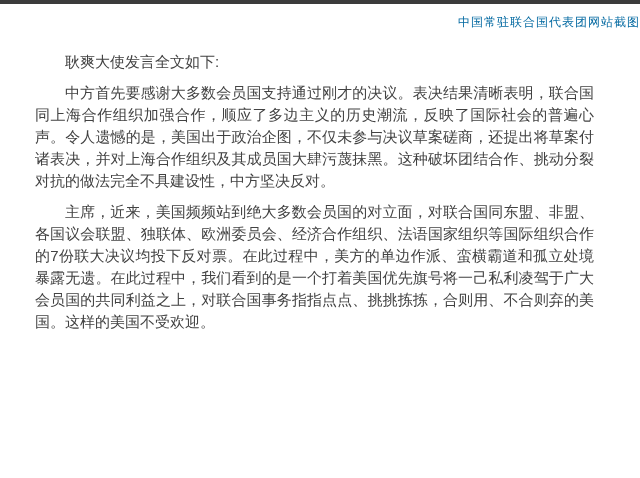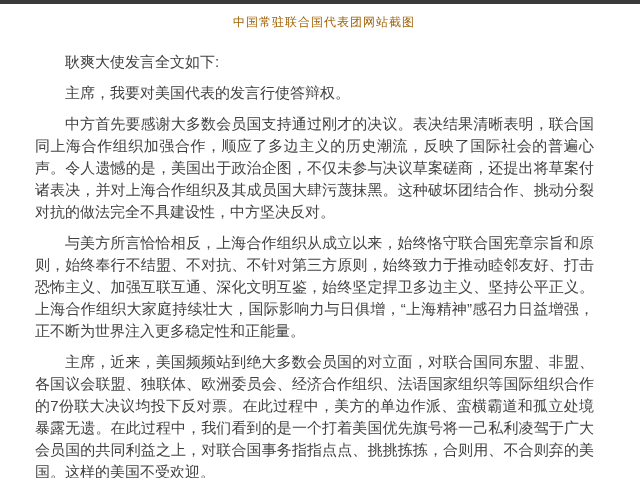--- a/index.html
+++ b/index.html
@@ -11,24 +11,24 @@
     overflow: hidden;
     font-family: "Liberation Sans", "DejaVu Sans", sans-serif;
   }
   .top-bar {
     width: 100%;
     height: 4px;
     background: #3b3b3b;
   }
   .caption {
     margin-top: 10px;
-    text-align: center;
+    text-align: right;
     font-size: 12px;
     letter-spacing: 1px;
-    color: #a16207;
+    color: #0369a1;
     padding-left: 8px;
   }
   .article {
     padding: 20px 30px 0 35px;
     font-size: 15px;
     line-height: 22px;
     color: #424242;
     text-align: justify;
   }
   .article p {
@@ -41,23 +41,21 @@
 
 <div class="page">
 
   <div class="top-bar"></div>
 
   <div class="caption">中国常驻联合国代表团网站截图</div>
 
   <div class="article">
     <p>耿爽大使发言全文如下:</p>
 
-    <p>主席，我要对美国代表的发言行使答辩权。</p>
 
     <p>中方首先要感谢大多数会员国支持通过刚才的决议。表决结果清晰表明，联合国同上海合作组织加强合作，顺应了多边主义的历史潮流，反映了国际社会的普遍心声。令人遗憾的是，美国出于政治企图，不仅未参与决议草案磋商，还提出将草案付诸表决，并对上海合作组织及其成员国大肆污蔑抹黑。这种破坏团结合作、挑动分裂对抗的做法完全不具建设性，中方坚决反对。</p>
 
-    <p>与美方所言恰恰相反，上海合作组织从成立以来，始终恪守联合国宪章宗旨和原则，始终奉行不结盟、不对抗、不针对第三方原则，始终致力于推动睦邻友好、打击恐怖主义、加强互联互通、深化文明互鉴，始终坚定捍卫多边主义、坚持公平正义。上海合作组织大家庭持续壮大，国际影响力与日俱增，“上海精神”感召力日益增强，正不断为世界注入更多稳定性和正能量。</p>
 
     <p>主席，近来，美国频频站到绝大多数会员国的对立面，对联合国同东盟、非盟、各国议会联盟、独联体、欧洲委员会、经济合作组织、法语国家组织等国际组织合作的7份联大决议均投下反对票。在此过程中，美方的单边作派、蛮横霸道和孤立处境暴露无遗。在此过程中，我们看到的是一个打着美国优先旗号将一己私利凌驾于广大会员国的共同利益之上，对联合国事务指指点点、挑挑拣拣，合则用、不合则弃的美国。这样的美国不受欢迎。</p>
 
   </div>
 
 </div>
 
 </body></html>

